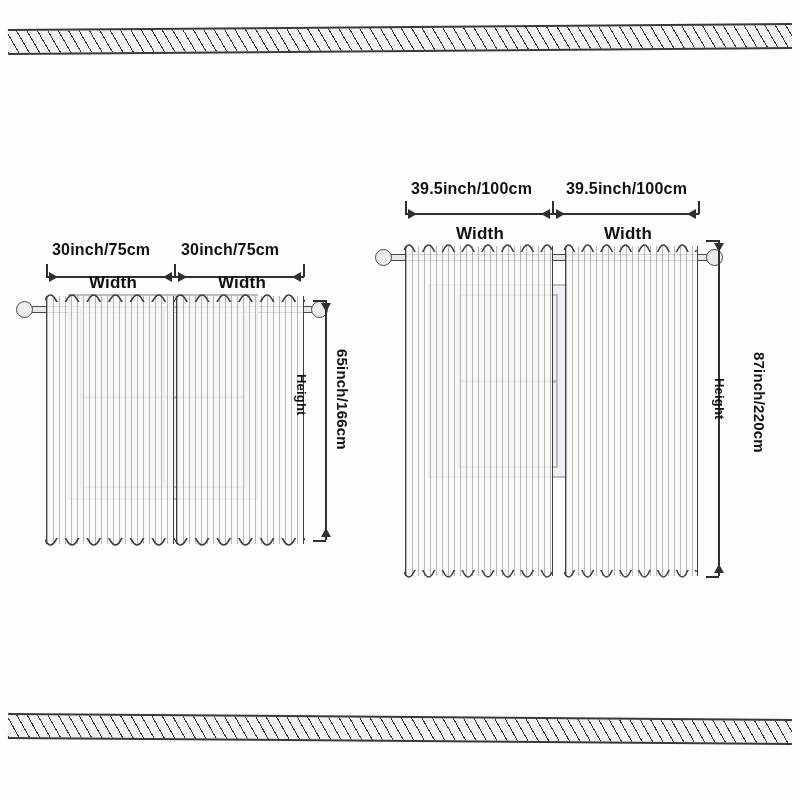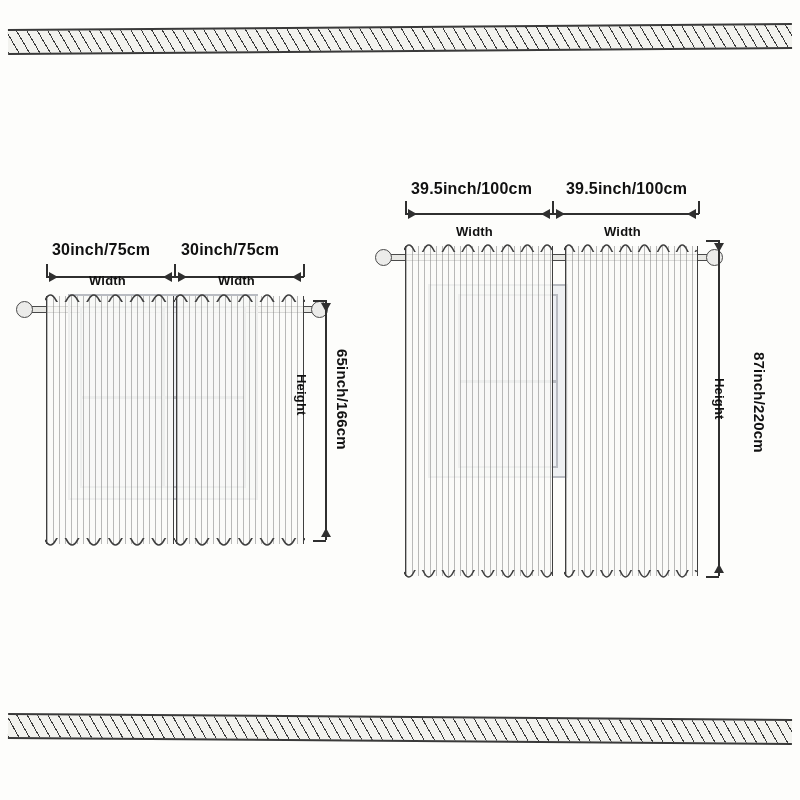--- a/index.html
+++ b/index.html
@@ -139,21 +139,21 @@
     position: absolute;
     color: #111111;
     white-space: nowrap;
     letter-spacing: 0.2px;
   }
   .label.measure {
     font-size: 16px;
     font-weight: bold;
   }
   .label.sub {
-    font-size: 13px;
+    font-size: 17px;
     font-weight: bold;
   }
   .label.vert {
     font-size: 15px;
     font-weight: bold;
     transform-origin: left top;
     transform: rotate(90deg);
   }
   .label.vert-sub {
     font-size: 13px;

